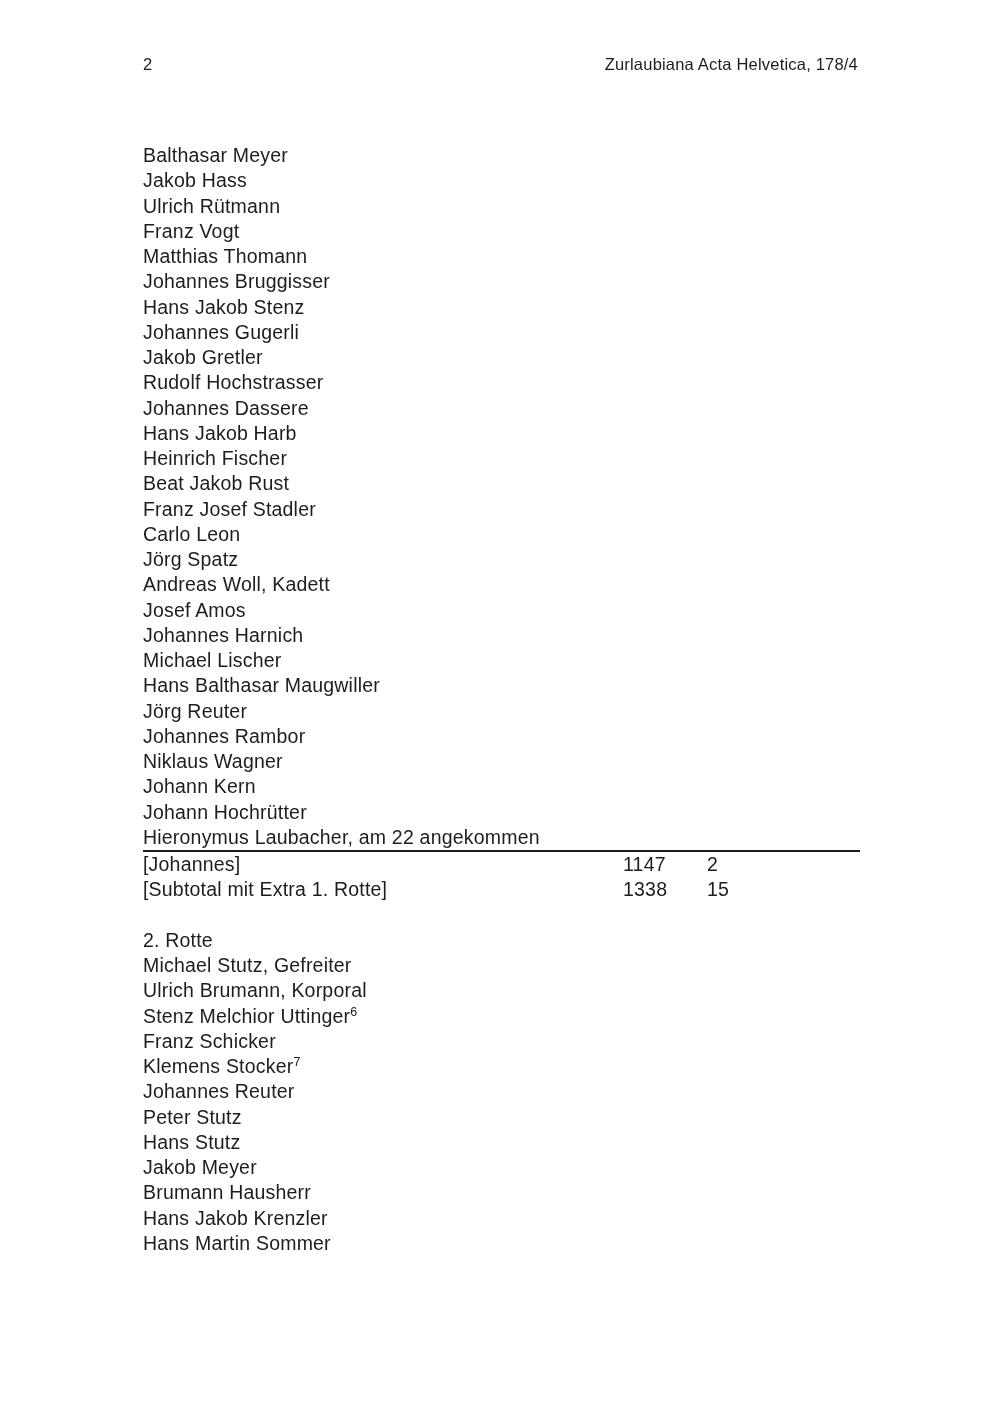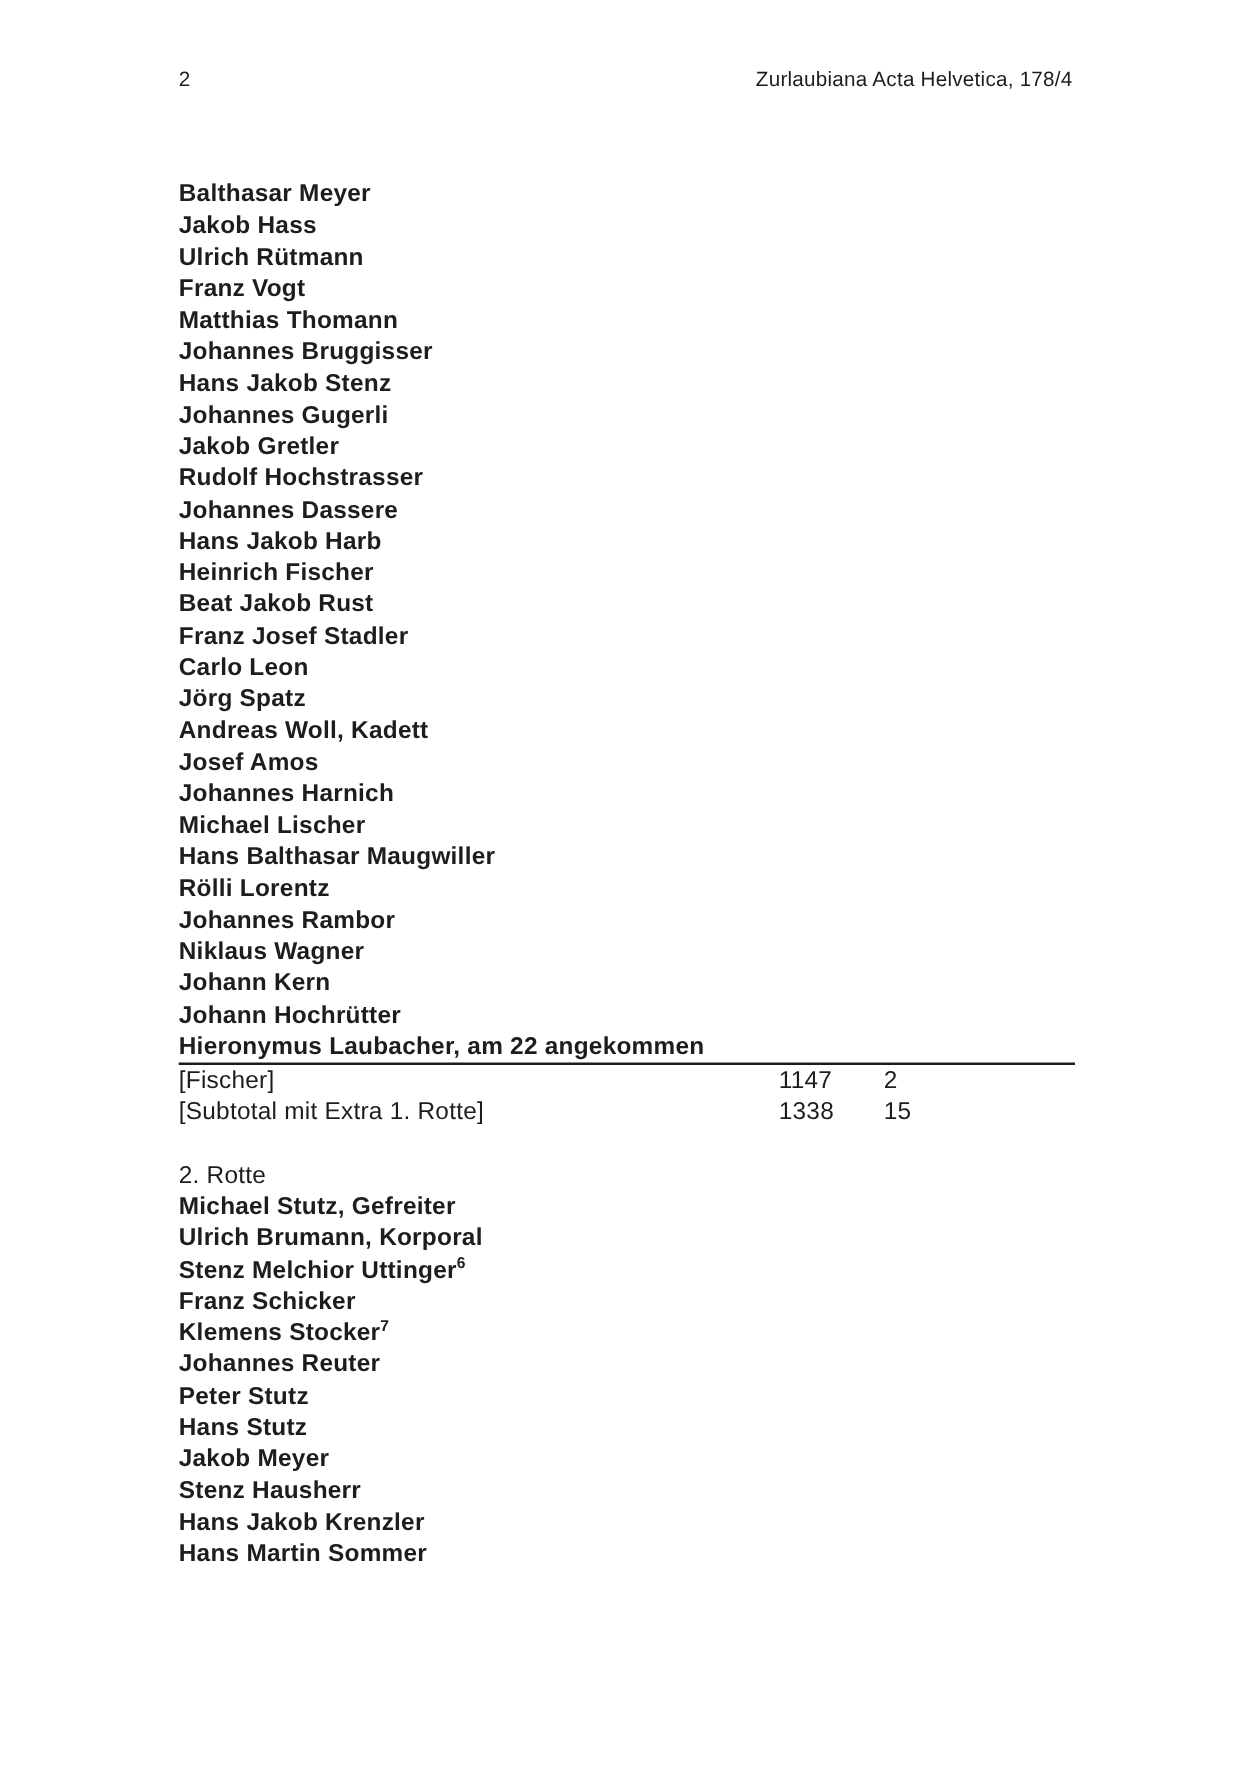--- a/index.html
+++ b/index.html
@@ -24,21 +24,21 @@
     align-items: baseline;
     font-size: 16.5px;
     line-height: 1;
   }
   .roster {
     position: absolute;
     left: 143px; top: 143px; width: 717px;
     font-size: 19.5px;
     line-height: 25.26px;
   }
-  .name-line { height: 25.26px; white-space: nowrap; font-weight: bold; }
+  .name-line { height: 25.26px; white-space: nowrap; }
   .name-line sup {
     font-size: 12.5px;
     letter-spacing: 0;
     vertical-align: super;
     line-height: 0;
   }
   .subtotal-block {
     border-top: 2px solid #1d1d1d;
     width: 717px;
   }
@@ -80,32 +80,32 @@
         <div class="name-line"><span>Heinrich Fischer</span><sup></sup></div>
         <div class="name-line"><span>Beat Jakob Rust</span><sup></sup></div>
         <div class="name-line"><span>Franz Josef Stadler</span><sup></sup></div>
         <div class="name-line"><span>Carlo Leon</span><sup></sup></div>
         <div class="name-line"><span>Jörg Spatz</span><sup></sup></div>
         <div class="name-line"><span>Andreas Woll, Kadett</span><sup></sup></div>
         <div class="name-line"><span>Josef Amos</span><sup></sup></div>
         <div class="name-line"><span>Johannes Harnich</span><sup></sup></div>
         <div class="name-line"><span>Michael Lischer</span><sup></sup></div>
         <div class="name-line"><span>Hans Balthasar Maugwiller</span><sup></sup></div>
-        <div class="name-line"><span>Rölli Lorentz</span><sup></sup></div>
+        <div class="name-line"><span>Jörg Reuter</span><sup></sup></div>
         <div class="name-line"><span>Johannes Rambor</span><sup></sup></div>
         <div class="name-line"><span>Niklaus Wagner</span><sup></sup></div>
         <div class="name-line"><span>Johann Kern</span><sup></sup></div>
         <div class="name-line"><span>Johann Hochrütter</span><sup></sup></div>
         <div class="name-line"><span>Hieronymus Laubacher, am 22 angekommen</span><sup></sup></div>
       </div>
 
     <div class="subtotal-block">
 
     <div class="subtotal-row">
-        <span class="subtotal-label">[Fischer]</span>
+        <span class="subtotal-label">[Johannes]</span>
         <span class="subtotal-val1">1147</span>
         <span class="subtotal-val2">2</span>
       </div>
         <div class="subtotal-row">
         <span class="subtotal-label">[Subtotal mit Extra 1. Rotte]</span>
         <span class="subtotal-val1">1338</span>
         <span class="subtotal-val2">15</span>
       </div>
       </div>
 
@@ -117,19 +117,19 @@
 
     <div class="name-line"><span>Michael Stutz, Gefreiter</span><sup></sup></div>
         <div class="name-line"><span>Ulrich Brumann, Korporal</span><sup></sup></div>
         <div class="name-line"><span>Stenz Melchior Uttinger</span><sup>6</sup></div>
         <div class="name-line"><span>Franz Schicker</span><sup></sup></div>
         <div class="name-line"><span>Klemens Stocker</span><sup>7</sup></div>
         <div class="name-line"><span>Johannes Reuter</span><sup></sup></div>
         <div class="name-line"><span>Peter Stutz</span><sup></sup></div>
         <div class="name-line"><span>Hans Stutz</span><sup></sup></div>
         <div class="name-line"><span>Jakob Meyer</span><sup></sup></div>
-        <div class="name-line"><span>Stenz Hausherr</span><sup></sup></div>
+        <div class="name-line"><span>Brumann Hausherr</span><sup></sup></div>
         <div class="name-line"><span>Hans Jakob Krenzler</span><sup></sup></div>
         <div class="name-line"><span>Hans Martin Sommer</span><sup></sup></div>
       </div>
 
   </main>
 </div>
 
 </body></html>

